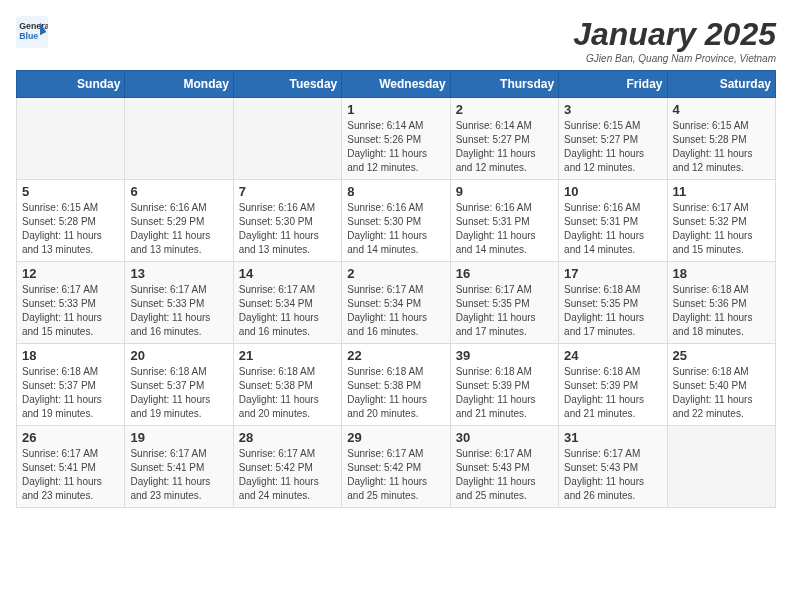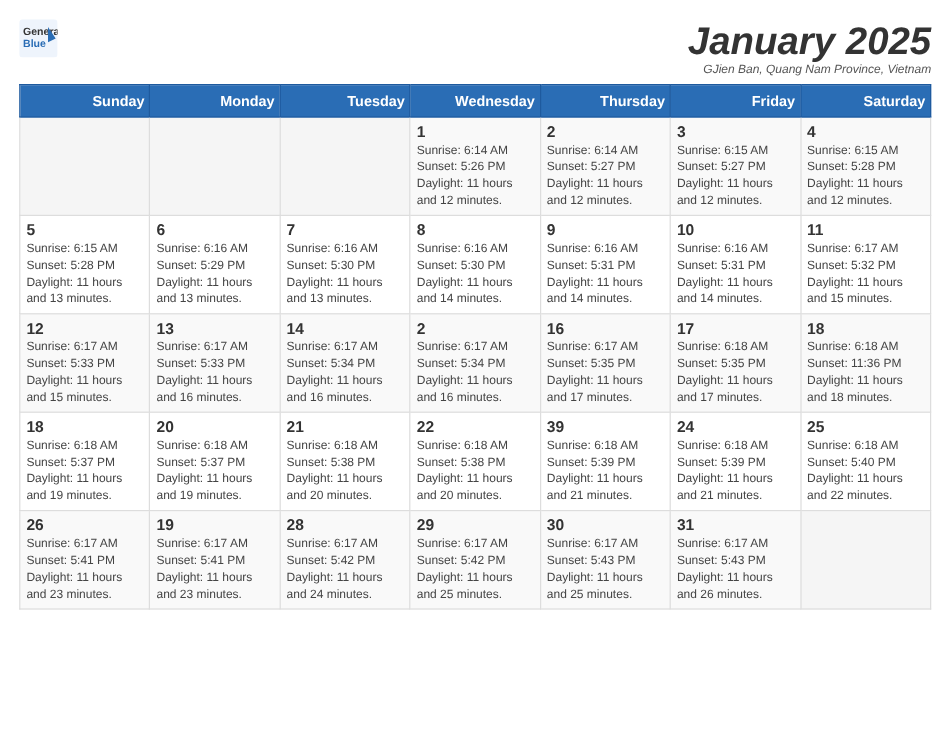--- a/index.html
+++ b/index.html
@@ -222,21 +222,21 @@
         </td>
         <td>
           <span class="day-num">17</span>
           <div class="day-info">Sunrise: 6:18 AM
 Sunset: 5:35 PM
 Daylight: 11 hours and 17 minutes.</div>
         </td>
         <td>
           <span class="day-num">18</span>
           <div class="day-info">Sunrise: 6:18 AM
-Sunset: 11:36 PM
+Sunset: 5:36 PM
 Daylight: 11 hours and 18 minutes.</div>
         </td>
       </tr>
       <tr>
         <td>
           <span class="day-num">18</span>
           <div class="day-info">Sunrise: 6:18 AM
 Sunset: 5:37 PM
 Daylight: 11 hours and 19 minutes.</div>
         </td>

